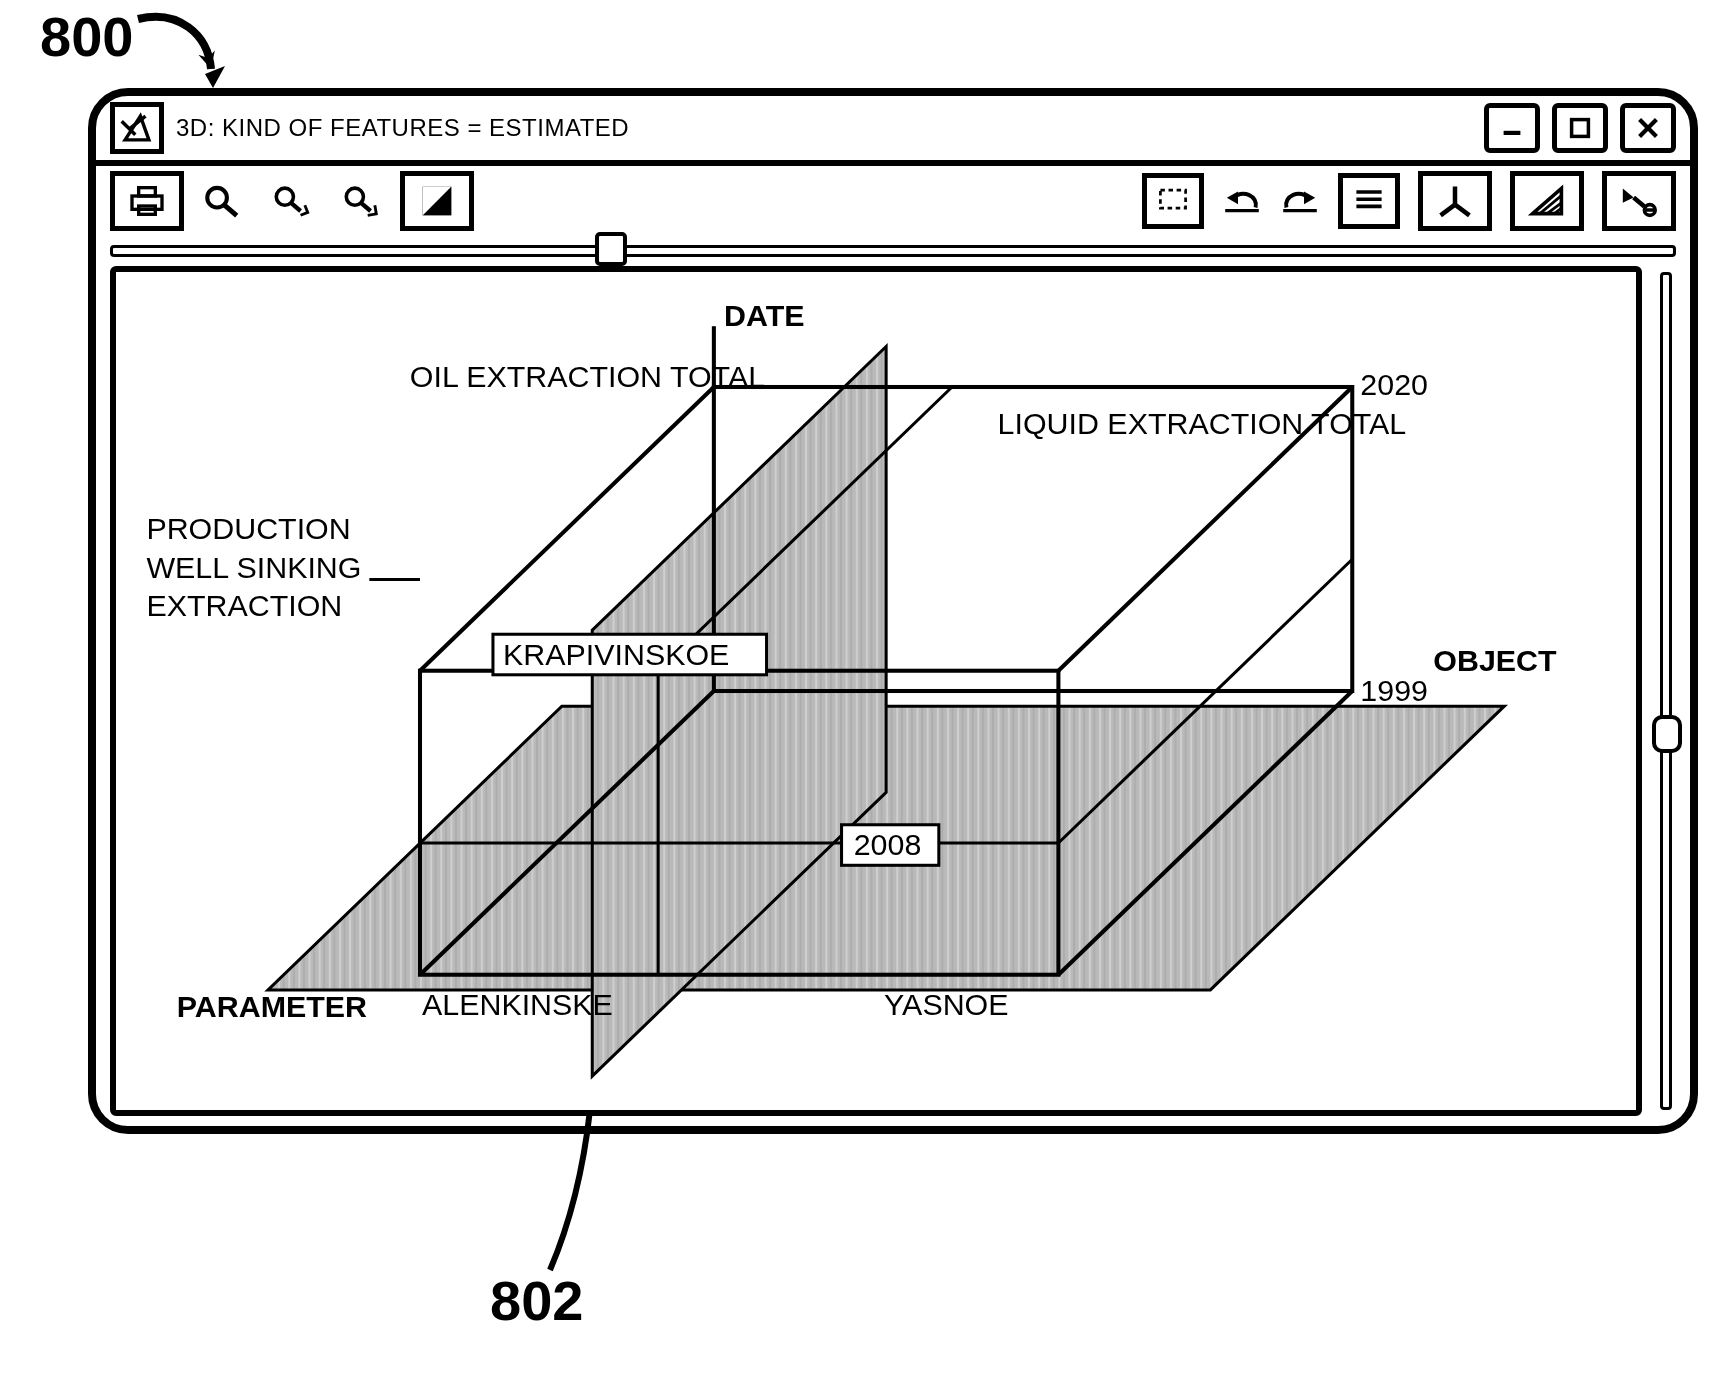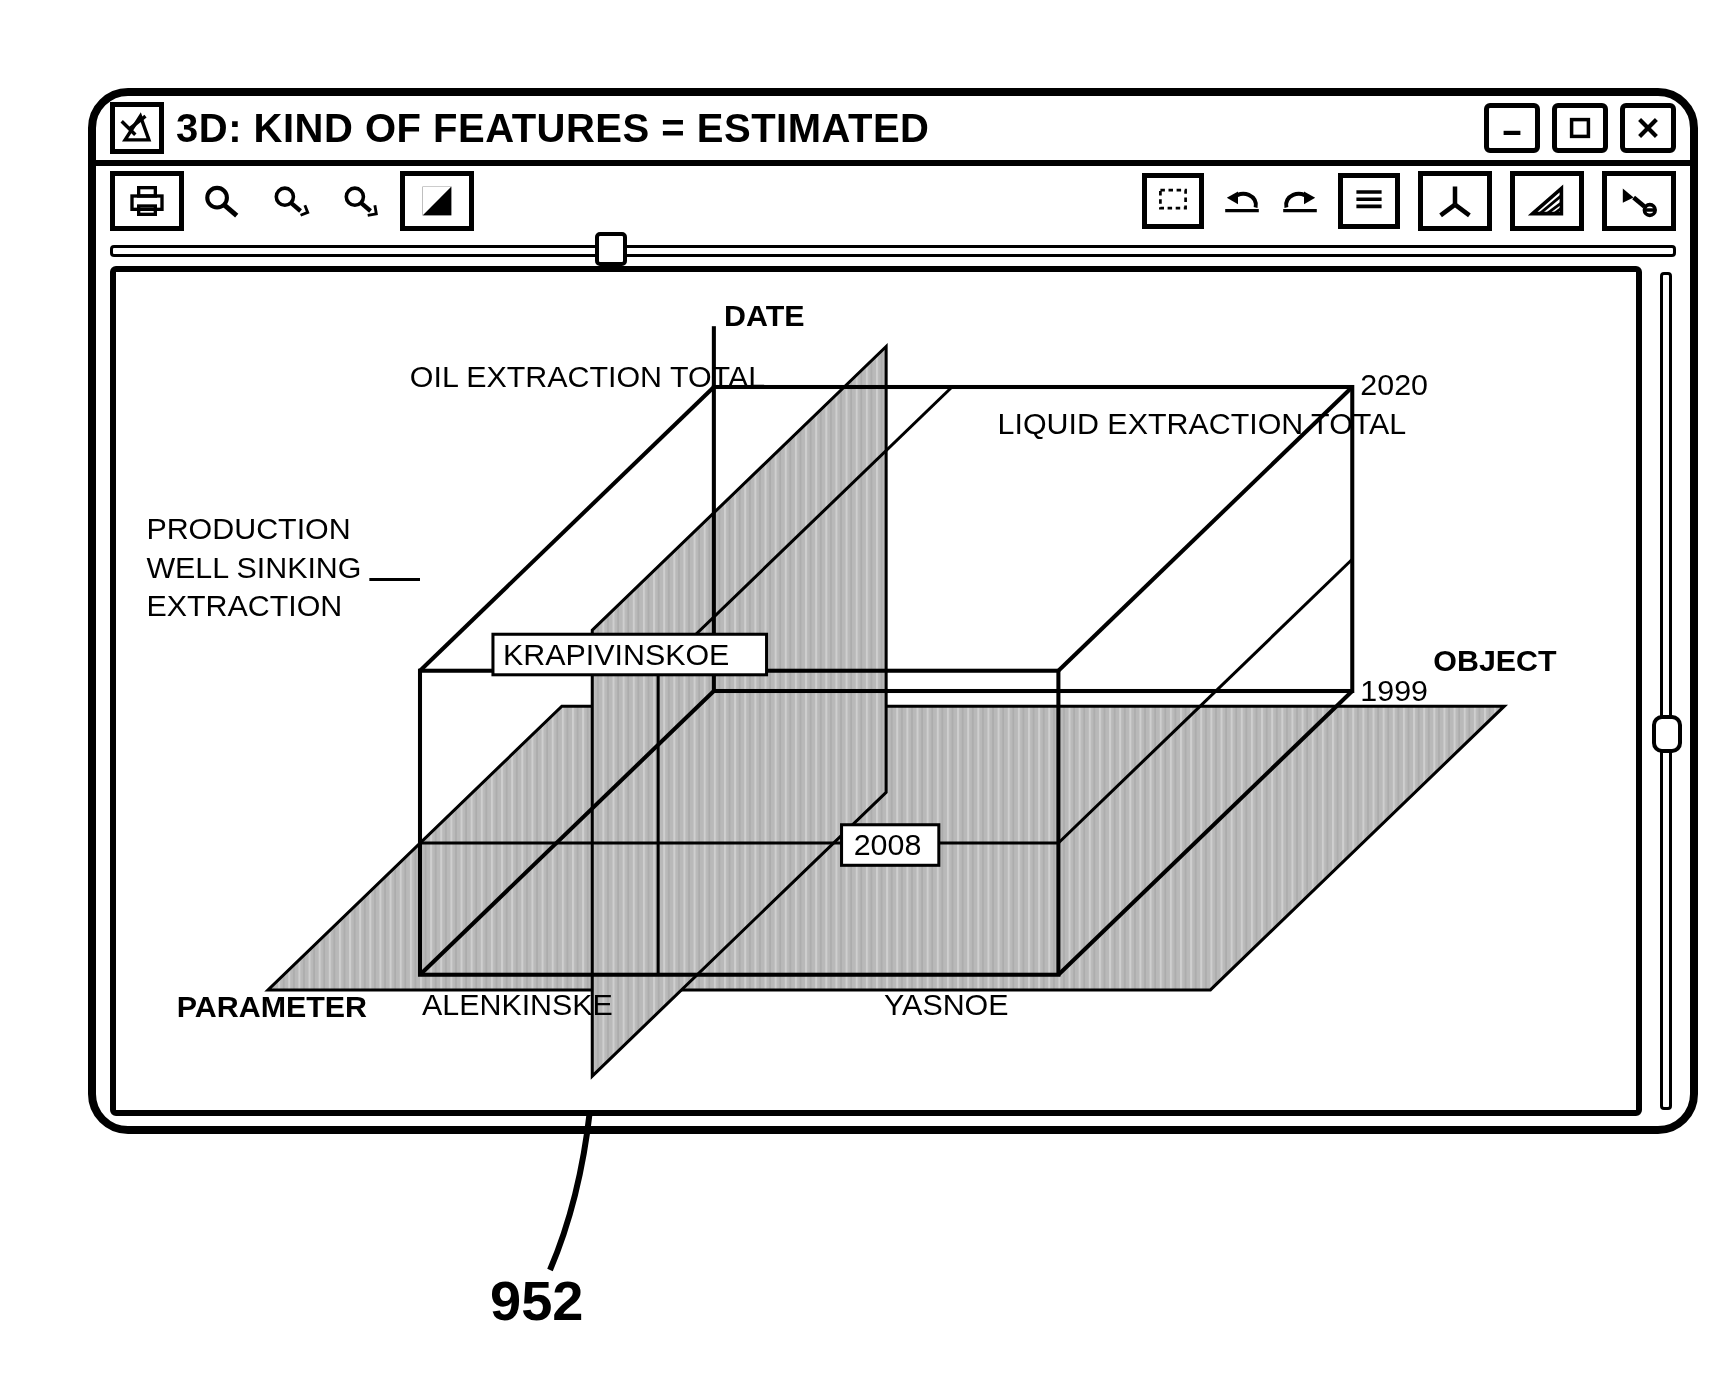--- a/index.html
+++ b/index.html
@@ -1,21 +1,21 @@
 <!DOCTYPE html>
 <html><head>
 <meta charset="utf-8">
 <style>
   html, body { margin:0; padding:0; font-family: Arial, Helvetica, sans-serif; background:#fff; color:#000; }
   .stage { position:relative; width:1721px; height:1384px; }
   .callout-num { font-size:56px; font-weight:700; }
   .app-window { position:absolute; border:8px solid #000; border-radius:40px; background:#fff; overflow:hidden; }
   .titlebar { display:flex; align-items:center; height:64px; border-bottom:6px solid #000; padding:0 14px; gap:12px; }
   .app-logo { width:44px; height:42px; border:5px solid #000; display:inline-flex; align-items:center; justify-content:center; }
-  .app-title { font-size:40px; font-weight:700; letter-spacing:0.5px; }
+  .app-title { font-size:24px; font-weight:400; letter-spacing:0.5px; }
   .t-spacer { flex:1; }
   .titlebar-btn { width:46px; height:40px; border:5px solid #000; border-radius:6px; display:inline-flex; align-items:center; justify-content:center; }
   .toolbar { display:flex; align-items:center; height:70px; padding:0 14px; gap:18px; border-bottom:0; }
   .tool { width:64px; height:50px; border:5px solid #000; display:inline-flex; align-items:center; justify-content:center; background:#fff; }
   .tool.noborder { border:none; width:auto; }
   .tool.small { width:52px; height:46px; }
   .tool svg { width:40px; height:36px; }
   .tool-group { display:flex; gap:30px; align-items:center; }
   .tool-spacer { flex:1; }
   .hslider-row { padding:0 14px 2px 14px; }
@@ -29,20 +29,28 @@
   .vslider .vthumb { position:absolute; left:4px; width:22px; height:30px; border:4px solid #000; border-radius:10px; background:#fff; top:55%; transform:translateY(-50%); }
   .viewport svg { display:block; }
   .lbl { font-size:30px; font-weight:400; }
   .lbl.bold { font-weight:800; }
 </style>
 </head>
 <body>
 
 <div class="stage">
 
+  <div style="position:absolute; left:40px; top:4px; display:flex; align-items:flex-start;">
+    <span class="callout-num">800</span>
+    <svg width="100" height="90" viewBox="0 0 100 90">
+      <path d="M5 15 C 45 5, 75 30, 78 65" fill="none" stroke="#000" stroke-width="8"></path>
+      <path d="M78 65 l -18 -6 l 10 -2 l 2 -10 z" transform="rotate(30 78 65)" fill="#000"></path>
+      <polygon points="72,70 92,62 80,84" fill="#000"></polygon>
+    </svg>
+  </div>
 
   <div class="app-window" style="left:88px; top:88px; width:1594px; height:1030px;">
 
     <div class="titlebar">
       <span class="app-logo">
         <svg viewBox="0 0 40 40" width="34" height="34">
           <polygon points="6,34 24,6 34,34" fill="none" stroke="#000" stroke-width="4"></polygon>
           <line x1="2" y1="12" x2="18" y2="28" stroke="#000" stroke-width="4"></line>
           <line x1="30" y1="6" x2="10" y2="22" stroke="#000" stroke-width="4"></line>
         </svg>
@@ -231,15 +239,15 @@
         <div class="vtrack"></div>
         <div class="vthumb"></div>
       </div>
     </div>
 
   </div>
 
   <svg style="position:absolute; left:490px; top:1110px;" width="200" height="220">
     <path d="M100 0 Q 90 90 60 160" fill="none" stroke="#000" stroke-width="6"></path>
   </svg>
-  <span class="callout-num" style="position:absolute; left:490px; top:1268px;">952</span>
+  <span class="callout-num" style="position:absolute; left:490px; top:1268px;">802</span>
 
 </div>
 
 </body></html>

